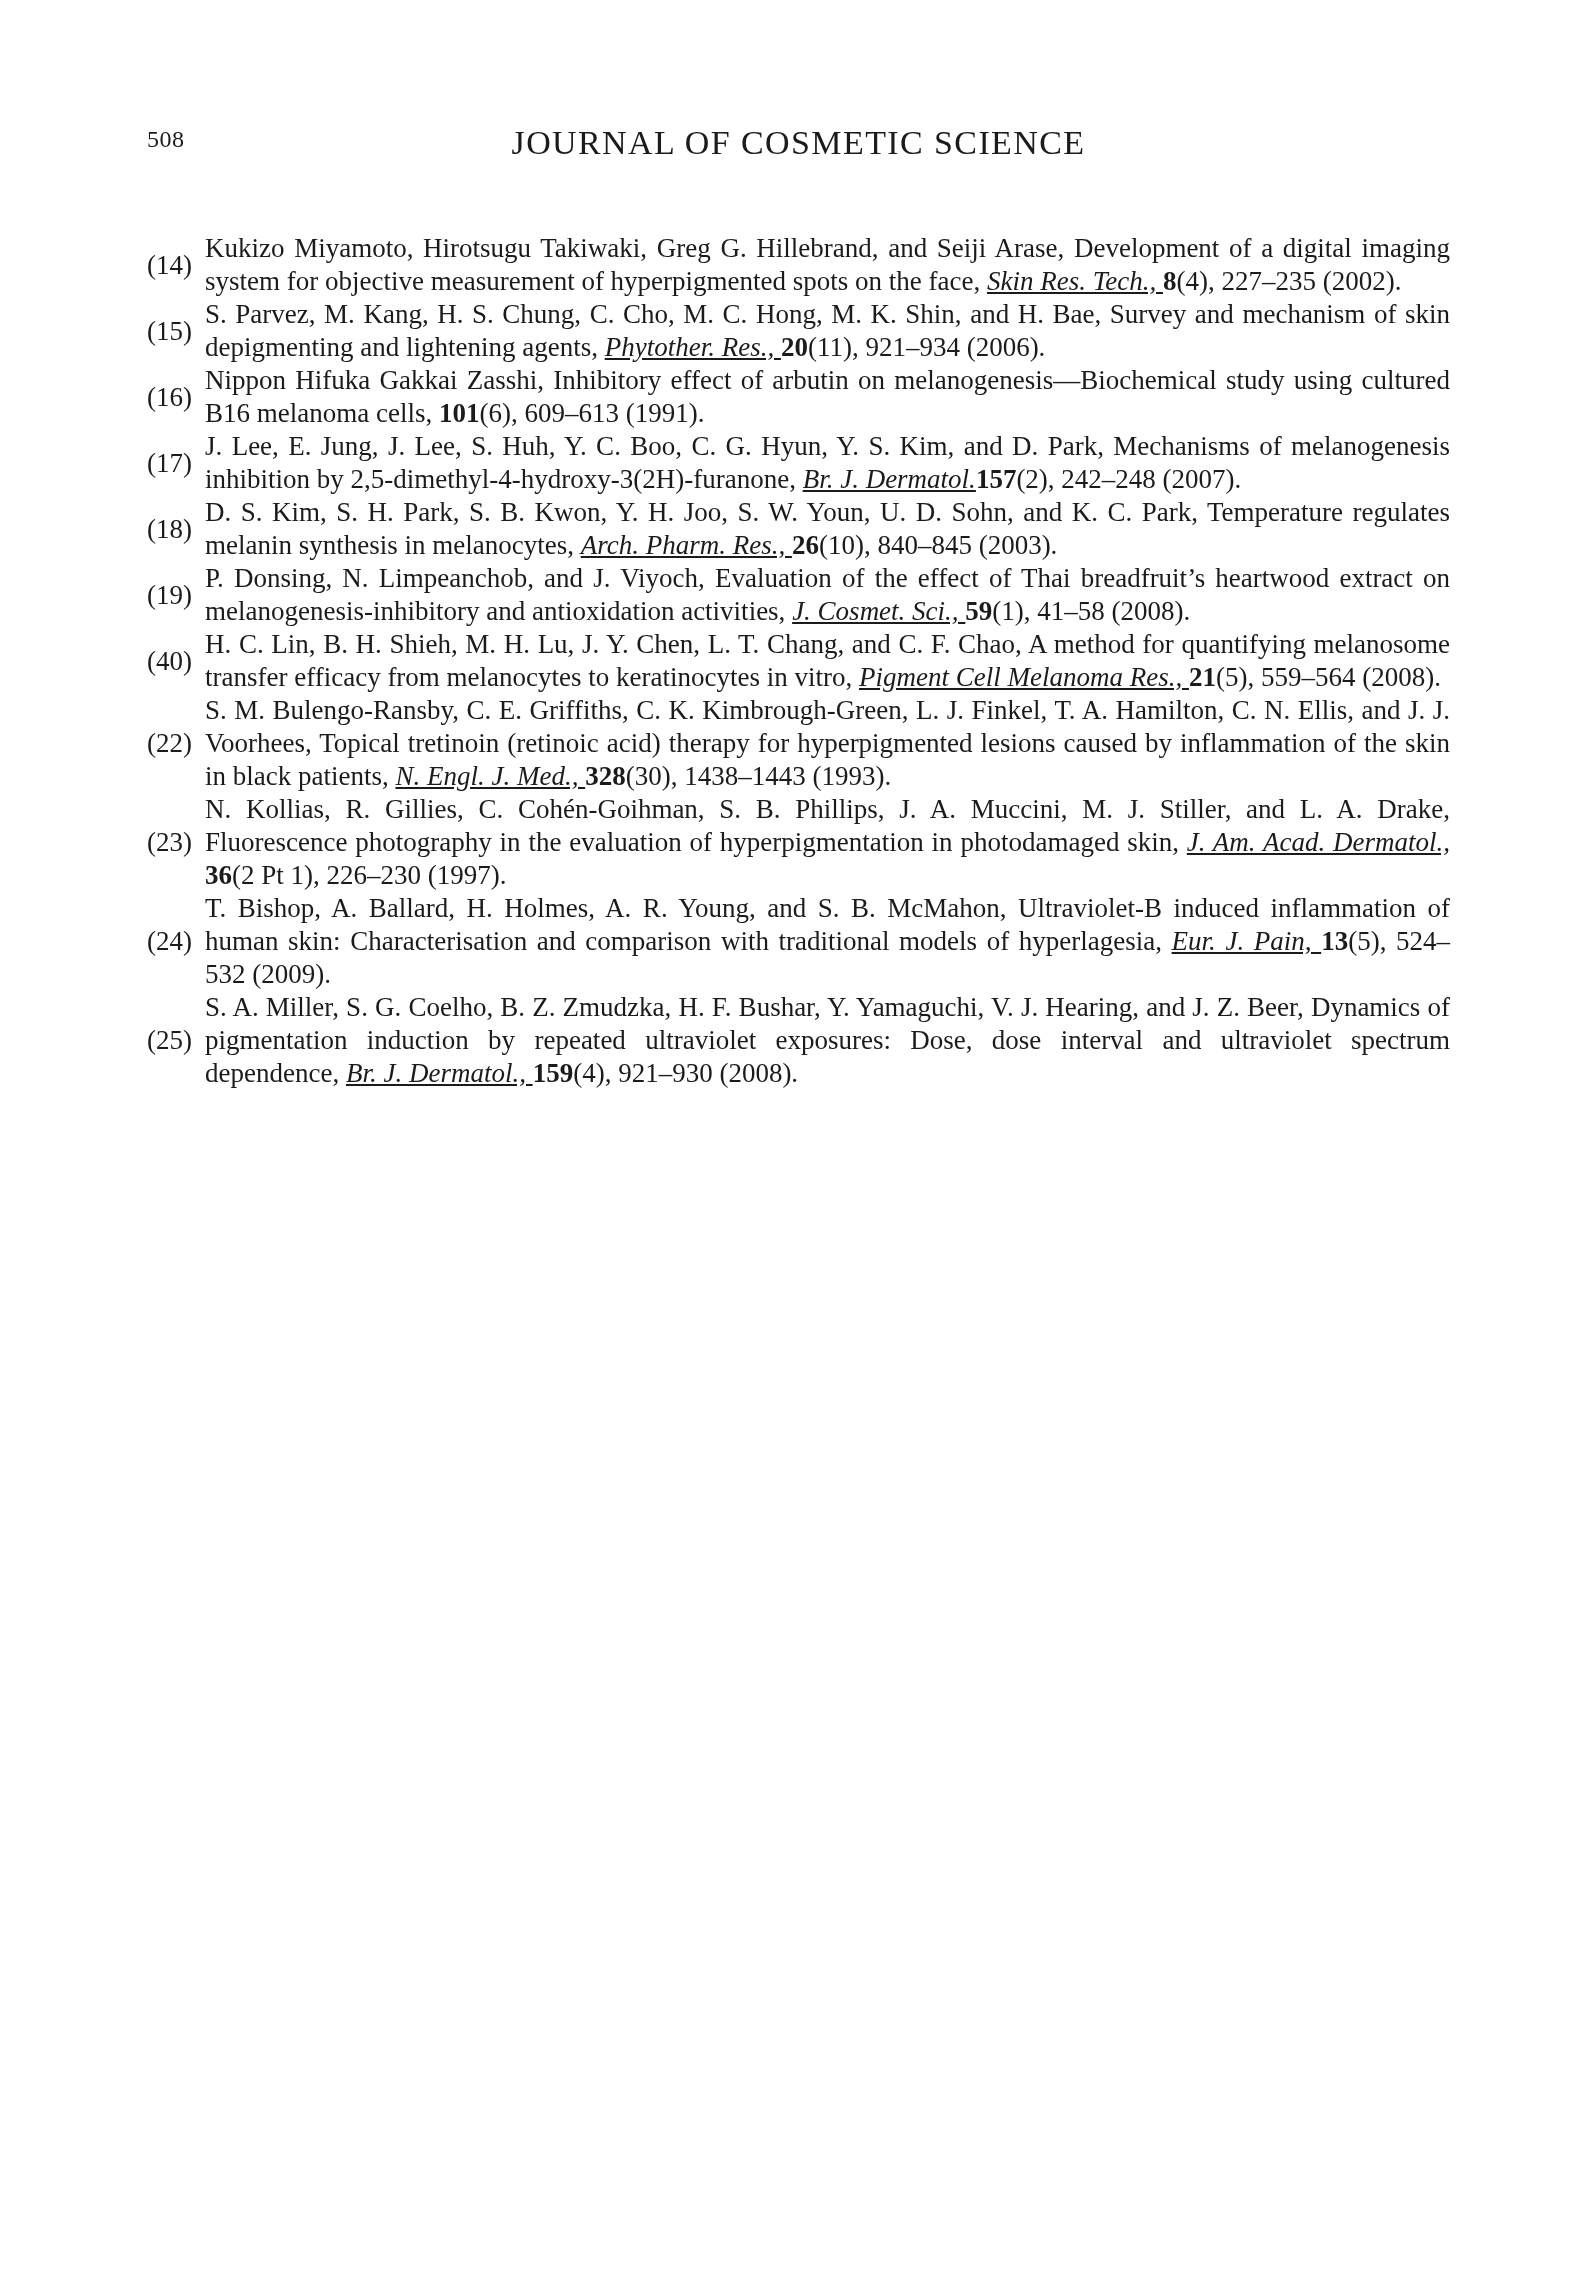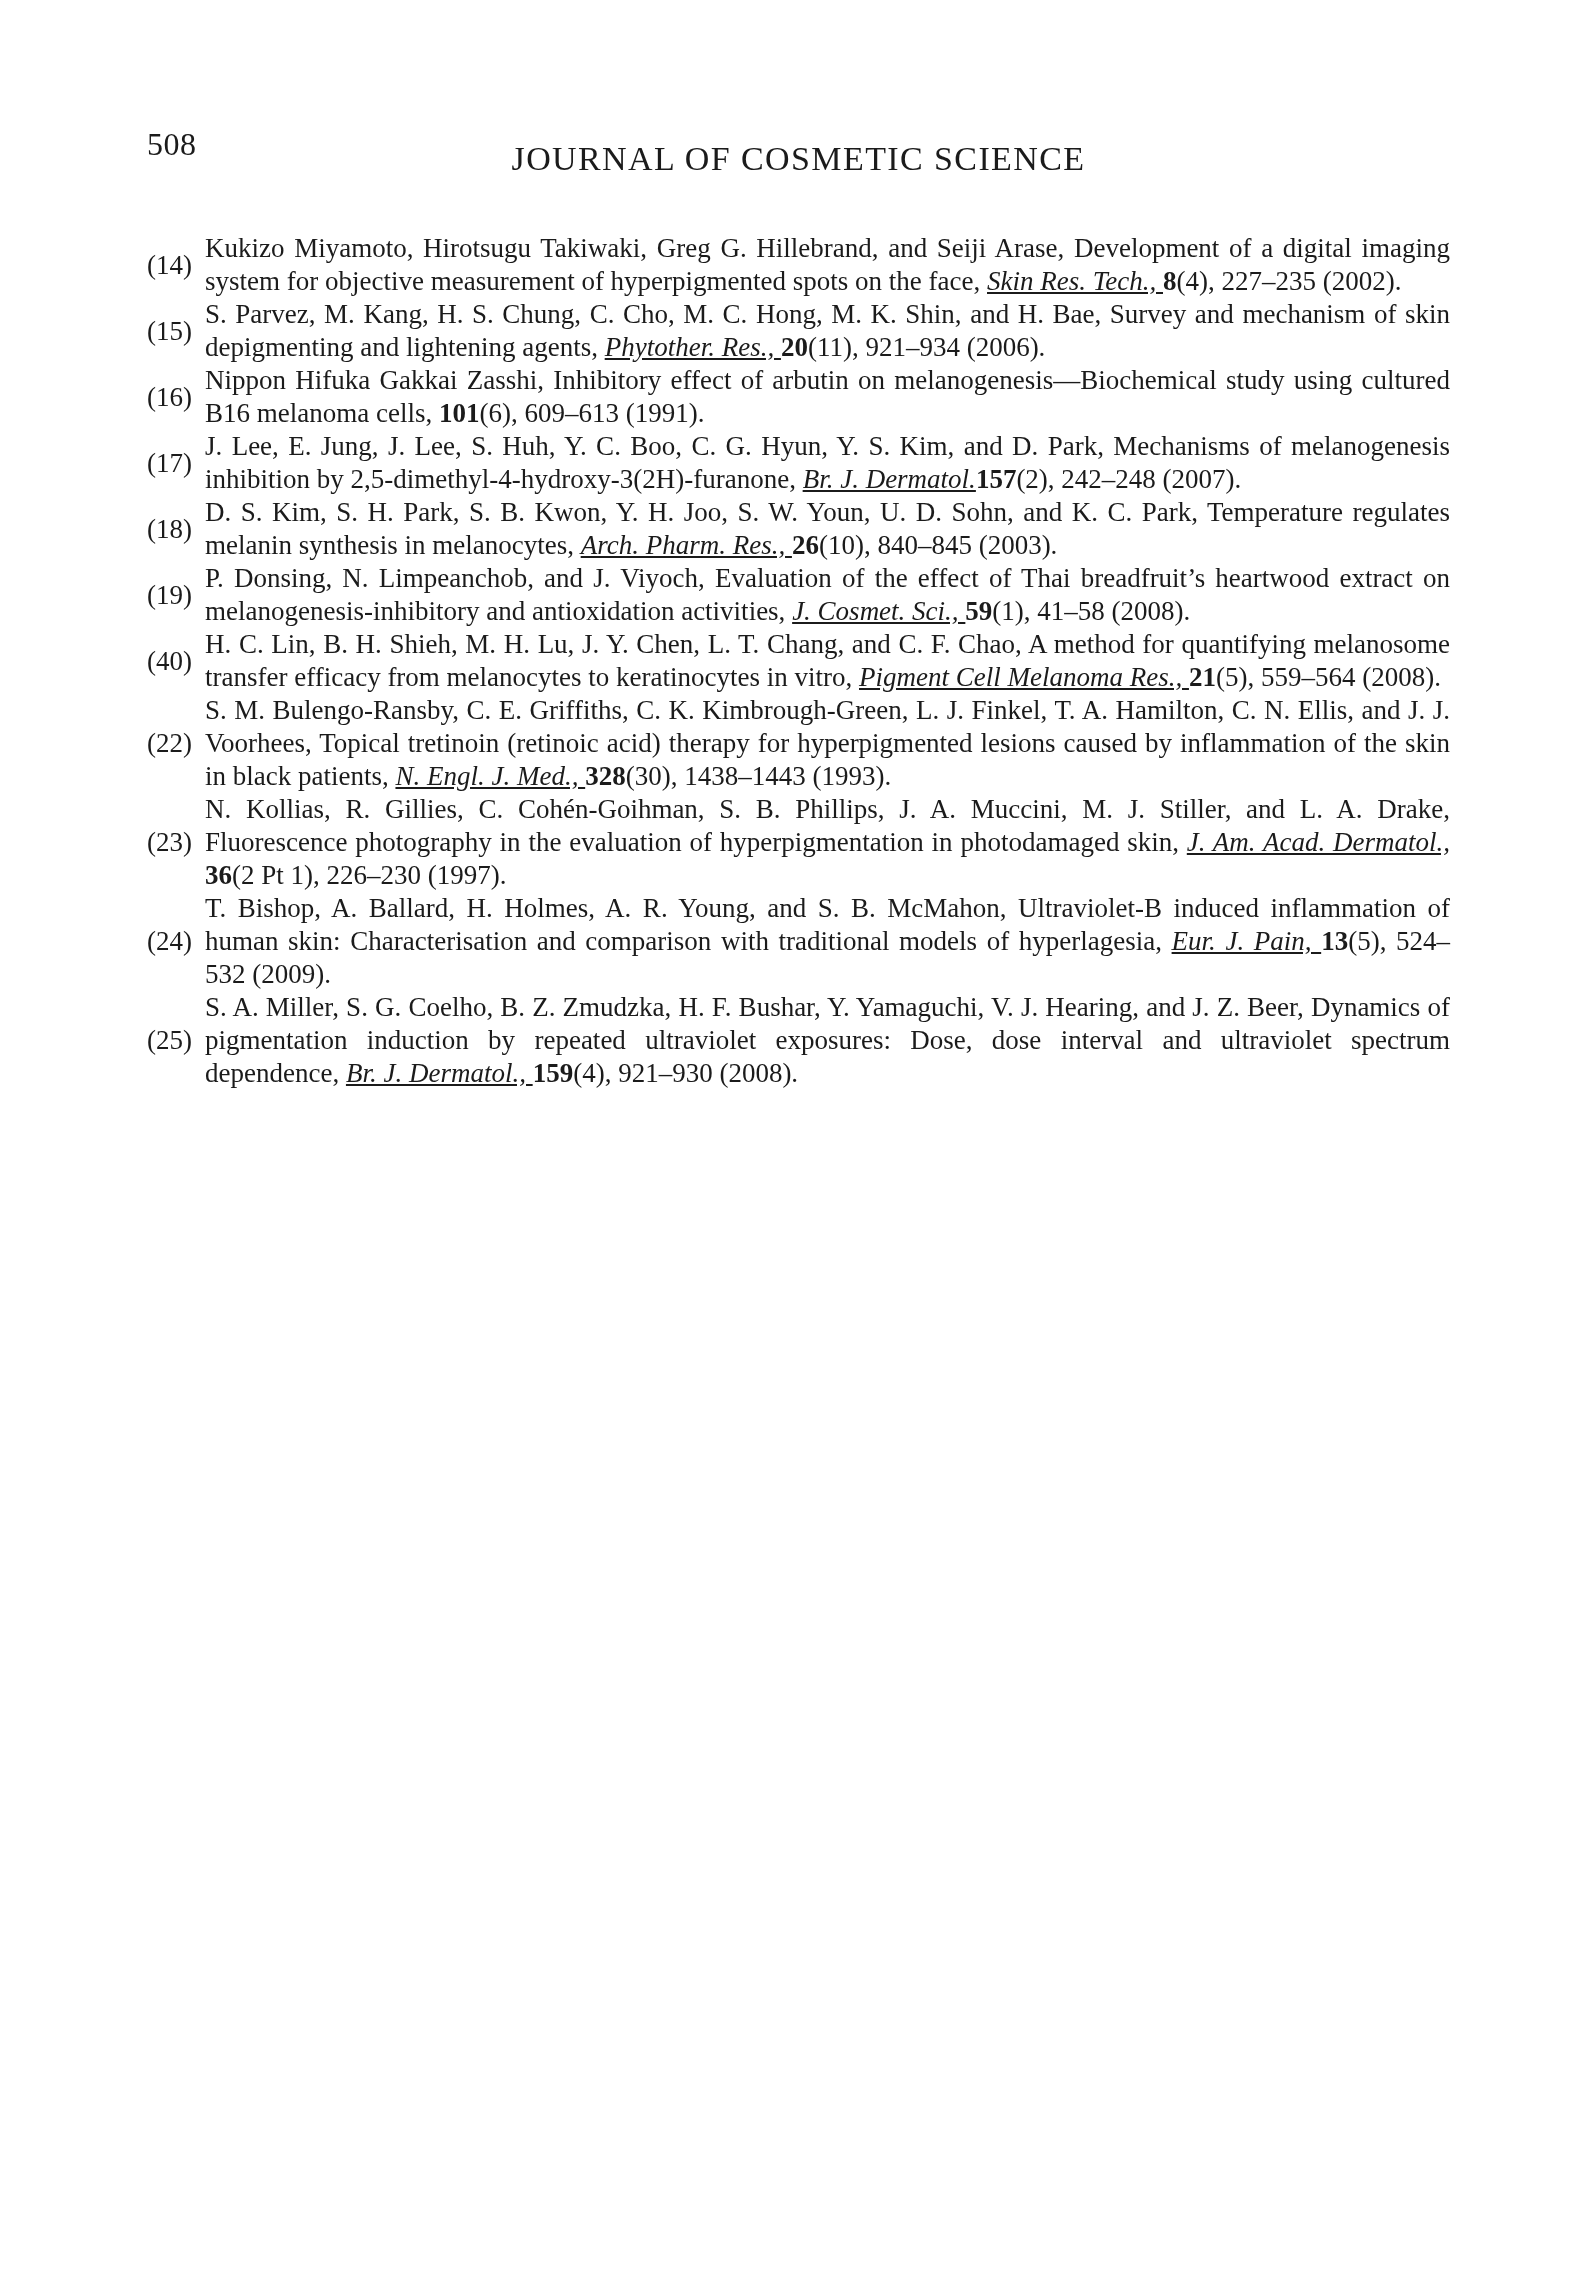--- a/index.html
+++ b/index.html
@@ -19,25 +19,25 @@
     position: absolute;
     top: 124px;
     left: 147px;
     width: 1303px;
     height: 45px;
   }
   .page-number {
     position: absolute;
     left: 0;
     top: 1.9px;
-    font-size: 32px;
+    font-size: 24px;
     letter-spacing: 0.5px;
   }
   .journal-title {
-    margin: 16px;
+    margin: 0;
     font-size: 34px;
     font-weight: normal;
     text-align: center;
     letter-spacing: 1.4px;
     white-space: nowrap;
   }
   .references {
     position: absolute;
     top: 232px;
     left: 147px;

